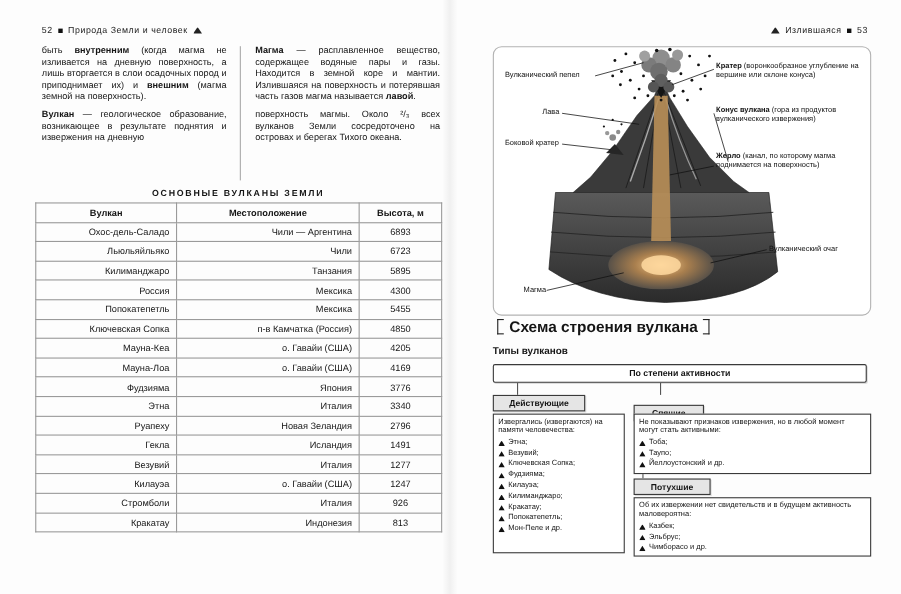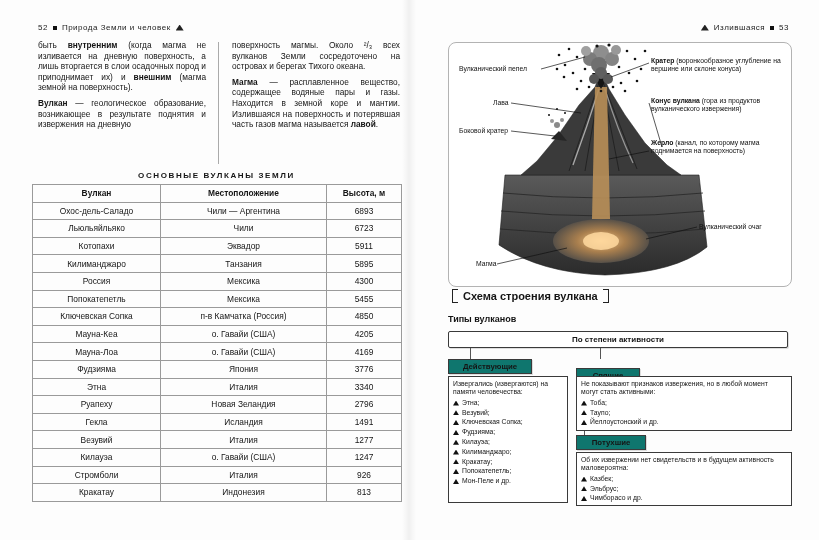--- a/index.html
+++ b/index.html
@@ -26,47 +26,47 @@
   .col-a { margin-right:26px; }
   .col p { margin:0; }
   .col p + p { margin-top:5px; }
   b { font-weight:bold; }
 
   
   .tbl-wrap { position:absolute; left:32px; top:171px; width:369px; }
   .tbl-title { text-align:center; font-weight:bold; font-size:8px; letter-spacing:1.6px; margin-bottom:4px; }
   table.volcanoes { width:100%; border-collapse:collapse; font-size:8.4px; table-layout:fixed; }
   .volcanoes th, .volcanoes td { border:1px solid #9a9a9a; padding:0 6px; height:16.6px;
-    overflow:hidden; white-space:nowrap; text-align:center; }
+    overflow:hidden; white-space:nowrap; text-align:right; }
   .volcanoes th { font-weight:bold; text-align:center; }
   .volcanoes td.num { text-align:center; }
 
   
   .diagram-box { position:absolute; left:448px; top:42px; width:342px; height:243px;
     border:1px solid #b3b3b3; border-radius:8px; background:#fff; }
   .diagram-box svg { position:absolute; left:0; top:0; }
   .dlabel { position:absolute; font-size:6.8px; line-height:8.3px; color:#111; }
   .dlabel.rt { width:136px; }
   .dl-ash { left:10px; top:22px; } .dl-lava { left:44px; top:56px; }
   .dl-side { left:10px; top:84px; } .dl-magma { left:27px; top:217px; }
   .dl-crater { left:202px; top:14px; } .dl-cone { left:202px; top:54px; }
   .dl-vent { left:202px; top:96px; } .dl-chamber { left:250px; top:180px; width:90px; }
 
-  .caption { position:absolute; left:452px; top:289px; font-size:11px; font-weight:bold;
+  .caption { position:absolute; left:452px; top:289px; font-size:14px; font-weight:bold;
     display:flex; align-items:center; gap:5px; }
   .brk { width:5px; height:12px; }
   .brk-l { border-left:1.3px solid #222; border-top:1.3px solid #222; border-bottom:1.3px solid #222; }
   .brk-r { border-right:1.3px solid #222; border-top:1.3px solid #222; border-bottom:1.3px solid #222; }
 
   
   .types-heading { position:absolute; left:448px; top:314px; font-size:9px; font-weight:bold; }
   .criterion { position:absolute; left:448px; top:331px; width:338px; height:15px;
     border:1px solid #3a3a3a; border-radius:2px; background:#fff; box-shadow:1px 1px 0 #ddd;
     text-align:center; line-height:15px; font-size:8px; font-weight:bold; }
-  .gtab { position:absolute; height:13px; border:1px solid #3a3a3a; background:#0f766e;
+  .gtab { position:absolute; height:13px; border:1px solid #3a3a3a; background:#e5e5e5;
     font-size:7.8px; font-weight:bold; line-height:13px; text-align:center; box-shadow:1px 1px 0 #ddd; }
   .gtab1 { left:448px; top:359px; width:82px; }
   .gtab2 { left:576px; top:368px; width:62px; }
   .gtab3 { left:576px; top:435px; width:68px; }
   .gbox { position:absolute; border:1px solid #3a3a3a; background:#fff;
     font-size:6.8px; line-height:8.4px; padding:3px 4px; }
   .gbox1 { left:448px; top:376px; width:110px; height:119px; }
   .gbox2 { left:576px; top:376px; width:206px; height:47px; }
   .gbox3 { left:576px; top:452px; width:206px; height:46px; }
   .vlist { margin:2px 0 0 0; padding:0; list-style:none; }
@@ -95,22 +95,22 @@
   <span class="sq"></span>
   <span>53</span>
 </div>
 
 <div class="cols">
   <div class="col col-a">
     <p><span>быть </span><b>внутренним</b><span> (когда магма не изливается на дневную поверхность, а лишь вторгается в слои осадочных пород и приподнимает их) и </span><b>внешним</b><span> (магма земной на поверхность).</span></p>
     <p><b>Вулкан</b><span> — геологическое образование, возникающее в результате поднятия и извержения на дневную</span></p>
   </div>
   <div class="col">
+    <p><b>Магма</b><span> — расплавленное вещество, содержащее водяные пары и газы. Находится в земной коре и мантии. Излившаяся на поверхность и потерявшая часть газов магма называется </span><b>лавой</b><span>.</span></p>
     <p><span>поверхность магмы. Около </span><span>²/₃</span><span> всех вулканов Земли сосредоточено на островах и берегах Тихого океана.</span></p>
-    <p><b>Магма</b><span> — расплавленное вещество, содержащее водяные пары и газы. Находится в земной коре и мантии. Излившаяся на поверхность и потерявшая часть газов магма называется </span><b>лавой</b><span>.</span></p>
   </div>
 </div>
 
 <div class="tbl-wrap">
   <div class="tbl-title">ОСНОВНЫЕ ВУЛКАНЫ ЗЕМЛИ</div>
   <table class="volcanoes">
     <colgroup>
         <col style="width:128px">
         <col style="width:166px">
         <col style="width:75px">
@@ -125,25 +125,20 @@
     <tbody>
       <tr>
           <td>Охос-дель-Саладо</td>
           <td>Чили — Аргентина</td>
           <td class="num">6893</td>
         </tr>
       <tr>
           <td>Льюльяйльяко</td>
           <td>Чили</td>
           <td class="num">6723</td>
-        </tr>
-      <tr>
-          <td>Котопахи</td>
-          <td>Эквадор</td>
-          <td class="num">5911</td>
         </tr>
       <tr>
           <td>Килиманджаро</td>
           <td>Танзания</td>
           <td class="num">5895</td>
         </tr>
       <tr>
           <td>Россия</td>
           <td>Мексика</td>
           <td class="num">4300</td>

